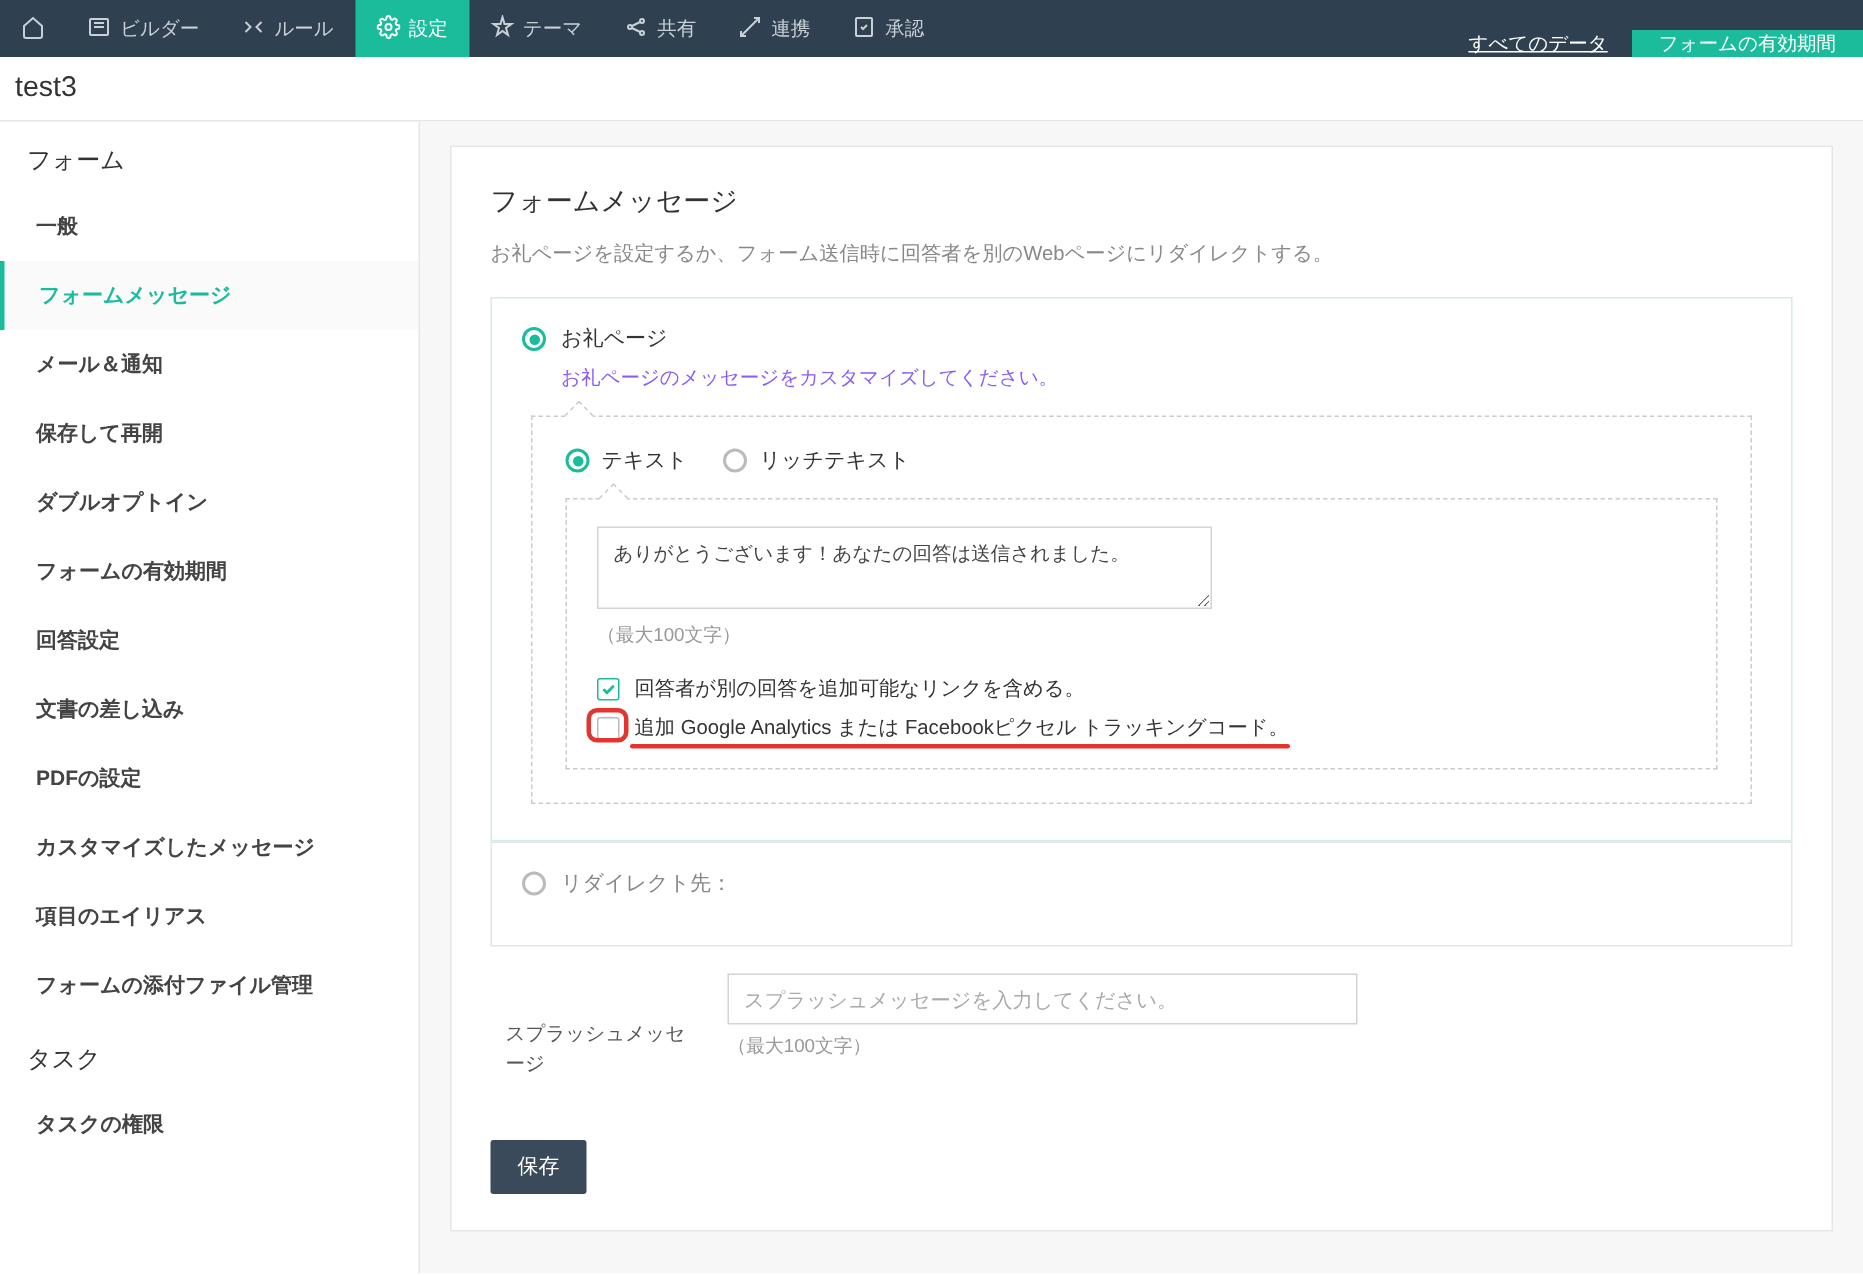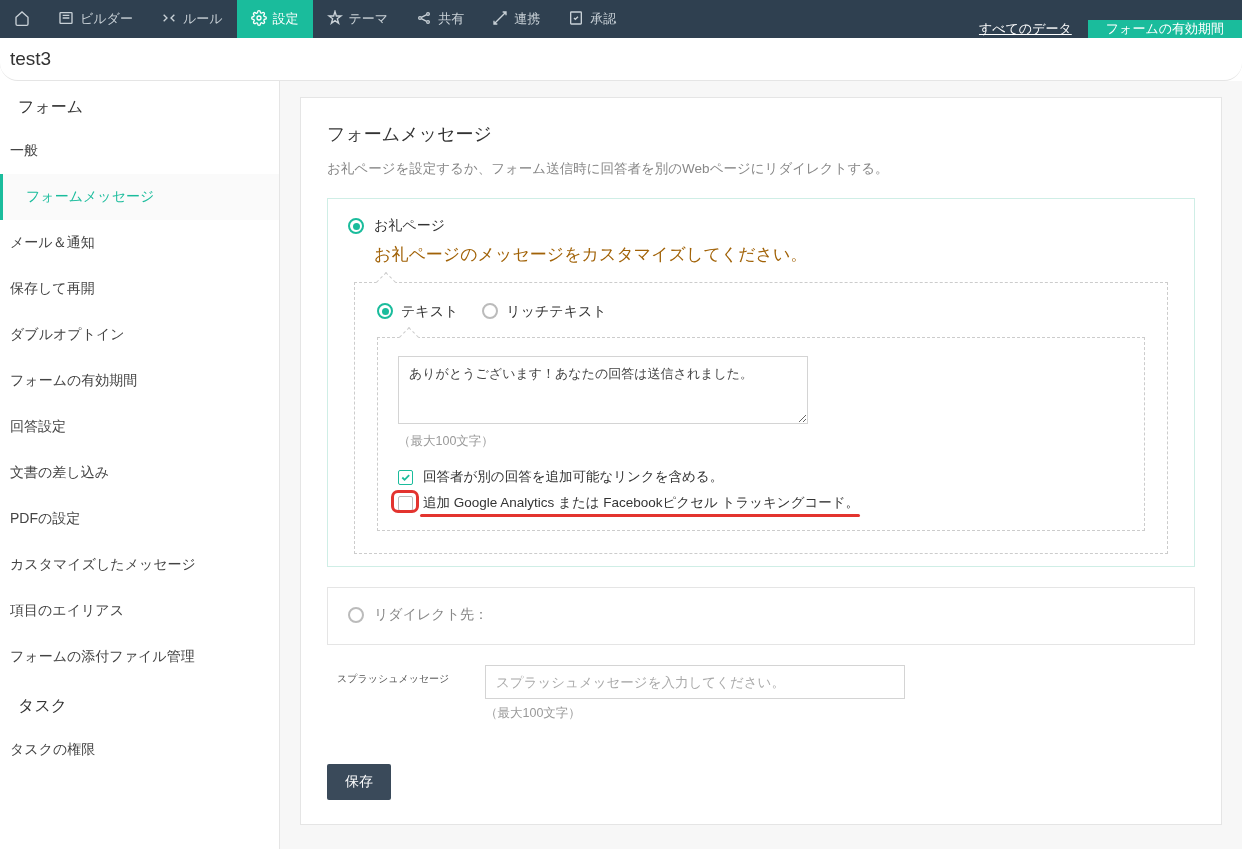--- a/index.html
+++ b/index.html
@@ -5,55 +5,55 @@
 * { margin: 0; padding: 0; box-sizing: border-box; }
 body { font-family: -apple-system, "Helvetica Neue", Arial, "Hiragino Kaku Gothic ProN", "Meiryo", sans-serif; font-size: 14px; color: #333; background: #fff; }
 .topbar { background: #2f4050; color: #c9d1d7; height: 38px; display: flex; align-items: stretch; }
 .topbar .nav { display: flex; align-items: stretch; flex: 1; }
 .topbar .nav-item { display: flex; align-items: center; gap: 6px; padding: 0 14px; cursor: pointer; color: #c9d1d7; font-size: 13px; justify-content: flex-end; }
 .topbar .nav-item.active { background: #1abc9c; color: #fff; }
 .topbar .nav-item svg { width: 16px; height: 16px; }
 .topbar .right { display: flex; align-items: flex-end; }
 .topbar .link-all { display: flex; align-items: center; padding: 0 16px; color: #fff; text-decoration: underline; cursor: pointer; font-size: 13px; }
 .topbar .btn-access { display: flex; align-items: center; padding: 0 18px; background: #1abc9c; color: #fff; cursor: pointer; font-size: 13px; }
-.titlebar { padding: 10px 10px; font-size: 19px; border-bottom: 1px solid #e5e5e5; color: #333; border-radius: 18px; }
+.titlebar { padding: 10px 10px; font-size: 19px; border-bottom: 1px solid #e5e5e5; color: #333; }
 .container { display: flex; height: calc(850px - 38px - 44px); }
 .sidebar { width: 280px; border-right: 1px solid #e5e5e5; overflow-y: auto; }
 .sidebar .section-title { padding: 16px 18px 10px; font-size: 16px; color: #333; }
-.sidebar .item { padding: 14px 10px; font-size: 14px; color: #444; cursor: pointer; }
+.sidebar .item { padding: 14px 24px; font-size: 14px; color: #444; cursor: pointer; font-weight: bold; }
 .sidebar .item.active { color: #1abc9c; border-left: 3px solid #1abc9c; padding-left: 23px; background: #fafafa; }
 .main { flex: 1; background: #f7f7f7; padding: 16px 20px; overflow-y: auto; }
 .panel { background: #fff; border: 1px solid #e5e5e5; padding: 24px 26px; }
 .panel h2 { font-size: 18px; font-weight: 500; color: #333; margin-bottom: 14px; }
 .panel .subtitle { font-size: 13.5px; color: #888; margin-bottom: 20px; }
-.option-box { border: 1px solid #cfeee6; padding: 18px 20px 12px; margin-bottom: 20px; }
+.option-box { border: 1px solid #cfeee6; padding: 18px 20px 24px; }
 .option-box.plain { border: 1px solid #e5e5e5; }
 .radio-row { display: flex; align-items: center; gap: 10px; margin-bottom: 8px; }
 .radio-row label { font-size: 14px; color: #333; cursor: pointer; }
-.option-box .desc { font-size: 17px; color: #a16207; margin-left: 26px; font-family: Liberation Mono, monospace; }
+.option-box .desc { font-size: 13px; color: #8b5cf6; margin-left: 26px; font-family: Liberation Mono, monospace; }
 .radio-outer { width: 16px; height: 16px; border: 2px solid #1abc9c; border-radius: 50%; display: inline-flex; align-items: center; justify-content: center; flex-shrink: 0; }
 .radio-outer.unsel { border-color: #bbb; }
 .radio-inner { width: 7px; height: 7px; background: #1abc9c; border-radius: 50%; }
 .inner-box { border: 1px dashed #ccc; margin: 16px 6px 0; padding: 20px 22px 22px; position: relative; }
 .pointer { position: absolute; top: -8px; left: 24px; width: 14px; height: 14px; background: #fff; border-left: 1px dashed #ccc; border-top: 1px dashed #ccc; transform: rotate(45deg); }
 .text-radio-row { display: flex; align-items: center; gap: 24px; margin-bottom: 16px; }
-.text-radio-row .opt { display: flex; align-items: flex-start; gap: 8px; cursor: pointer; }
+.text-radio-row .opt { display: flex; align-items: center; gap: 8px; cursor: pointer; }
 .inner-box2 { border: 1px dashed #ccc; padding: 18px 20px 0; position: relative; }
 .inner-box2 .pointer { left: 24px; }
-textarea { width: 100%; max-width: 410px; height: 68px; border: 1px solid #d4d4d4; padding: 8px 10px; font-size: 13px; font-family: inherit; resize: both; color: #444; }
+textarea { width: 100%; max-width: 410px; height: 55px; border: 1px solid #d4d4d4; padding: 8px 10px; font-size: 13px; font-family: inherit; resize: both; color: #444; }
 .hint { font-size: 12.5px; color: #999; margin: 6px 0 18px; }
 .check-row { display: flex; align-items: center; gap: 10px; margin: 8px 0; font-size: 13.5px; color: #333; }
 .checkbox { width: 15px; height: 15px; border: 1.5px solid #1abc9c; display: inline-flex; align-items: center; justify-content: center; flex-shrink: 0; border-radius: 2px; }
 .checkbox.unchecked { border-color: #bbb; }
 .checkbox svg { width: 11px; height: 11px; }
 .annot { position: relative; }
 .annot .circle { position: absolute; left: -7px; top: -4px; width: 28px; height: 23px; border: 3px solid #e3342f; border-radius: 7px; pointer-events: none; }
 .annot .underline { position: absolute; left: 22px; right: -10px; bottom: -5px; height: 3px; background: #e3342f; border-radius: 2px; pointer-events: none; width: 440px; }
 .field-row { display: flex; gap: 28px; align-items: flex-start; margin: 18px 10px 10px; }
-.field-row .lbl { width: 120px; font-size: 10px; color: #555; line-height: 1.5; padding-top: 6px; }
+.field-row .lbl { width: 120px; font-size: 13px; color: #555; line-height: 1.5; padding-top: 6px; margin-top: 24px; }
 .field-row .ctrl { flex: 1; }
 .field-row input[type=text] { width: 420px; height: 34px; border: 1px solid #d4d4d4; padding: 0 10px; font-size: 13.5px; color: #333; }
 .field-row input::placeholder { color: #aaa; }
 .save-btn { margin-top: 32px; padding: 9px 18px; background: #3a4a5a; color: #fff; border: none; cursor: pointer; font-size: 14px; border-radius: 2px; }
 </style>
 </head>
 <body>
 
 <div class="topbar">
   <div class="nav">

